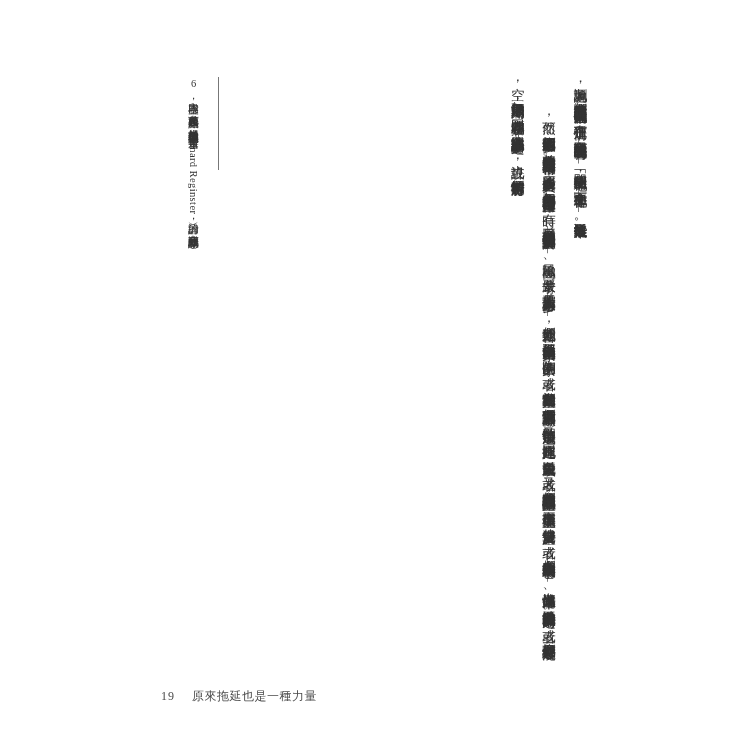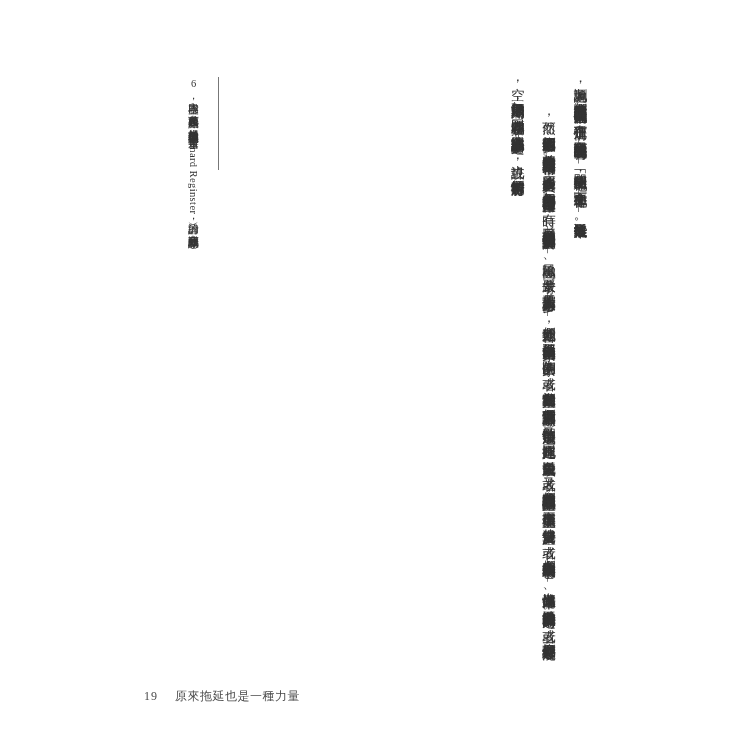--- a/index.html
+++ b/index.html
@@ -57,21 +57,21 @@
     color: #333333;
   }
   .fn-marker {
     text-orientation: upright;
     margin-bottom: 5px;
     letter-spacing: 0;
   }
   
   .footer {
     position: absolute;
-    left: 144px;
+    left: 161px;
     top: 688px;
     font-family: "Liberation Sans", "DejaVu Sans", sans-serif;
     font-size: 12px;
     color: #4a4a4a;
     white-space: nowrap;
   }
   .footer .pagenum {
     font-family: "Liberation Serif", "DejaVu Serif", serif;
     margin-right: 17px;
     letter-spacing: 1px;

